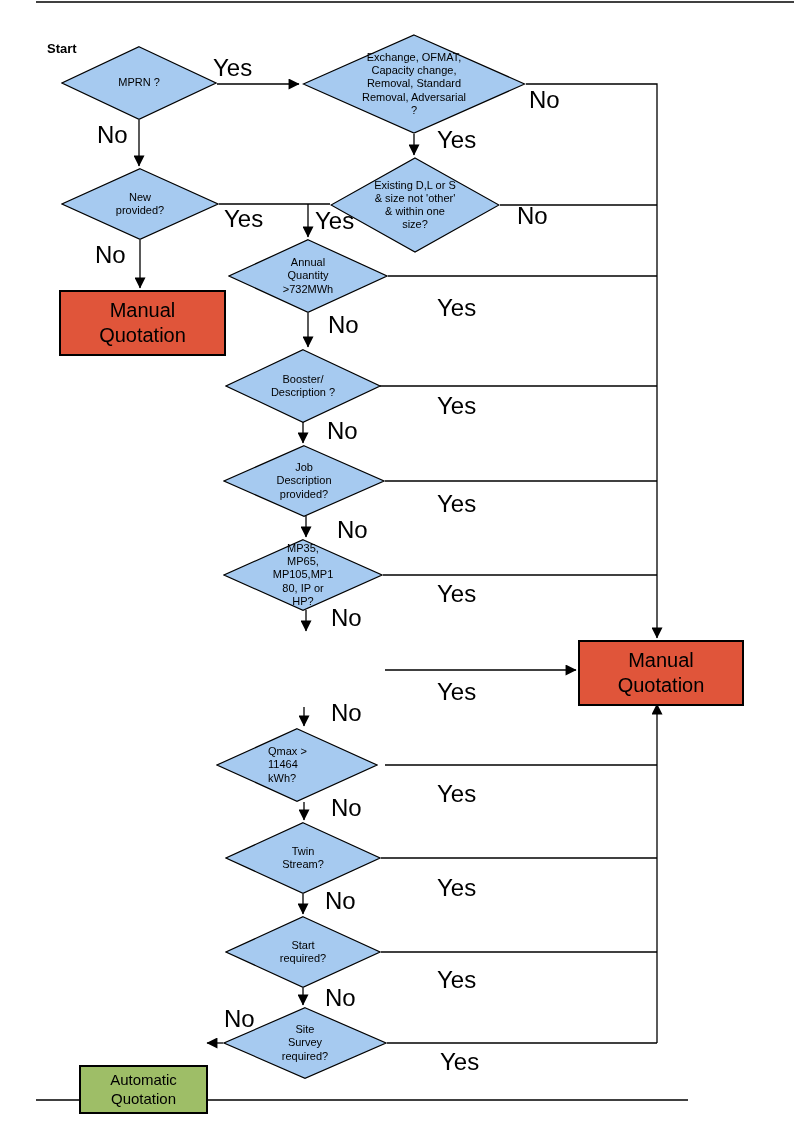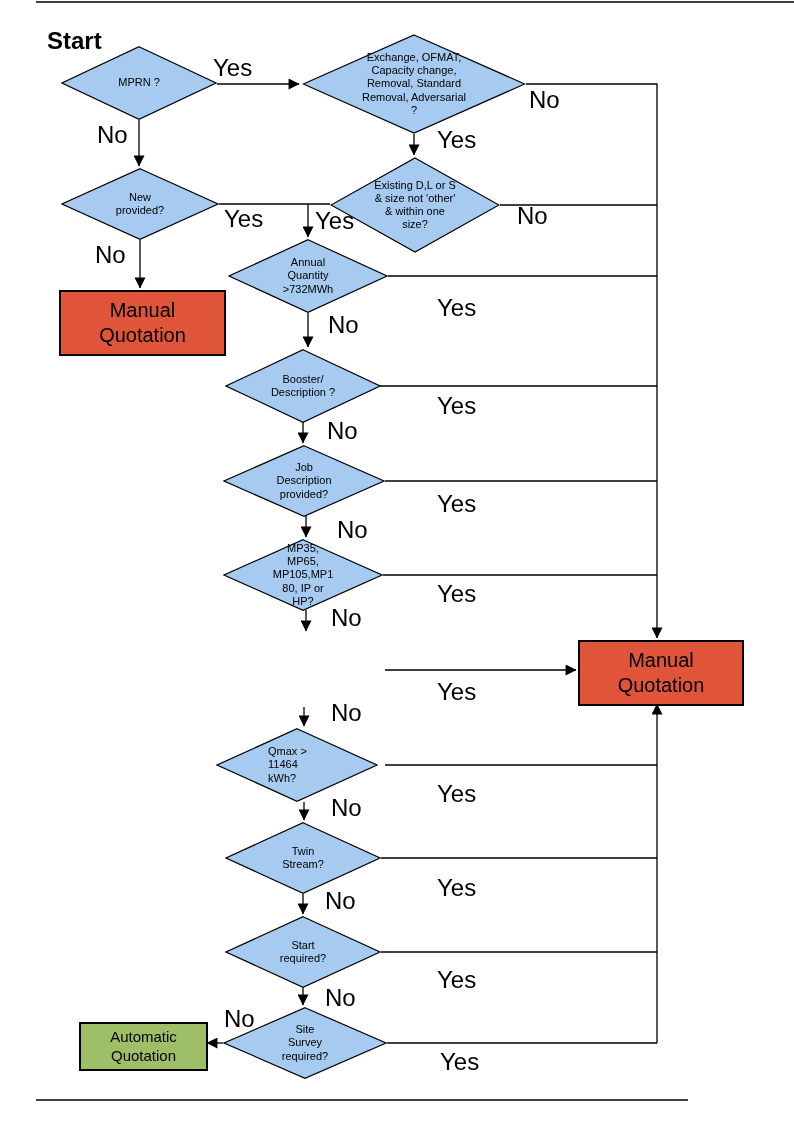--- a/index.html
+++ b/index.html
@@ -11,23 +11,23 @@
   .node{position:absolute;}
   .node svg.shape{position:absolute;left:0;top:0;width:100%;height:100%;}
   .node svg.shape polygon{fill:var(--diamond-fill,#A6CAF0);stroke:var(--line-color,#000);
           stroke-width:1.2;vector-effect:non-scaling-stroke;}
   .node-text{position:absolute;inset:0;display:flex;align-items:center;justify-content:center;
           text-align:center;font-size:11px;line-height:1.2;}
   .node-text>span{display:block;}
   .term{position:absolute;border:2px solid var(--line-color,#000);display:flex;align-items:center;
           justify-content:center;text-align:center;white-space:pre-line;line-height:1.25;}
   .term.manual{background:var(--manual-fill,#E0553A);font-size:20px;}
-  .term.auto{background:var(--auto-fill,#9EBE67);font-size:15px;}
+  .term.auto{background:var(--auto-fill,#9EBE67);font-size:15px;margin-top:43px;}
   .edge-label{position:absolute;font-size:24px;line-height:1;}
-  .start-label{position:absolute;left:47px;top:27px;font-size:24px;font-weight:bold;}
+  .start-label{position:absolute;left:47px;top:41px;font-size:13px;font-weight:bold;}
   .ta-left{text-align:left;}
 </style>
 </head>
 <body>
 
 <div class="canvas">
 
   <svg class="connectors">
     <defs>
       <marker id="arrowhead" viewBox="0 0 10 10" refX="9.5" refY="5" markerWidth="13" markerHeight="11" orient="auto" markerUnits="userSpaceOnUse">

